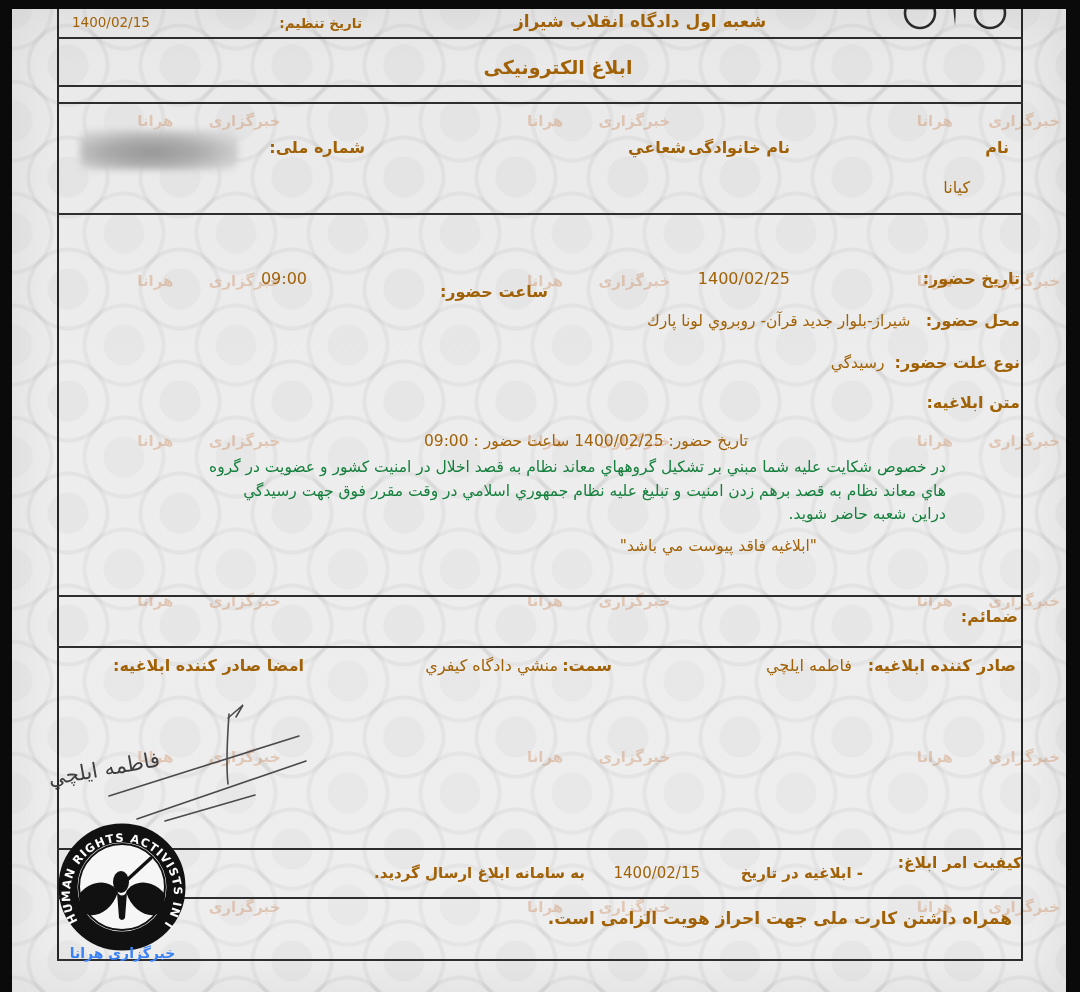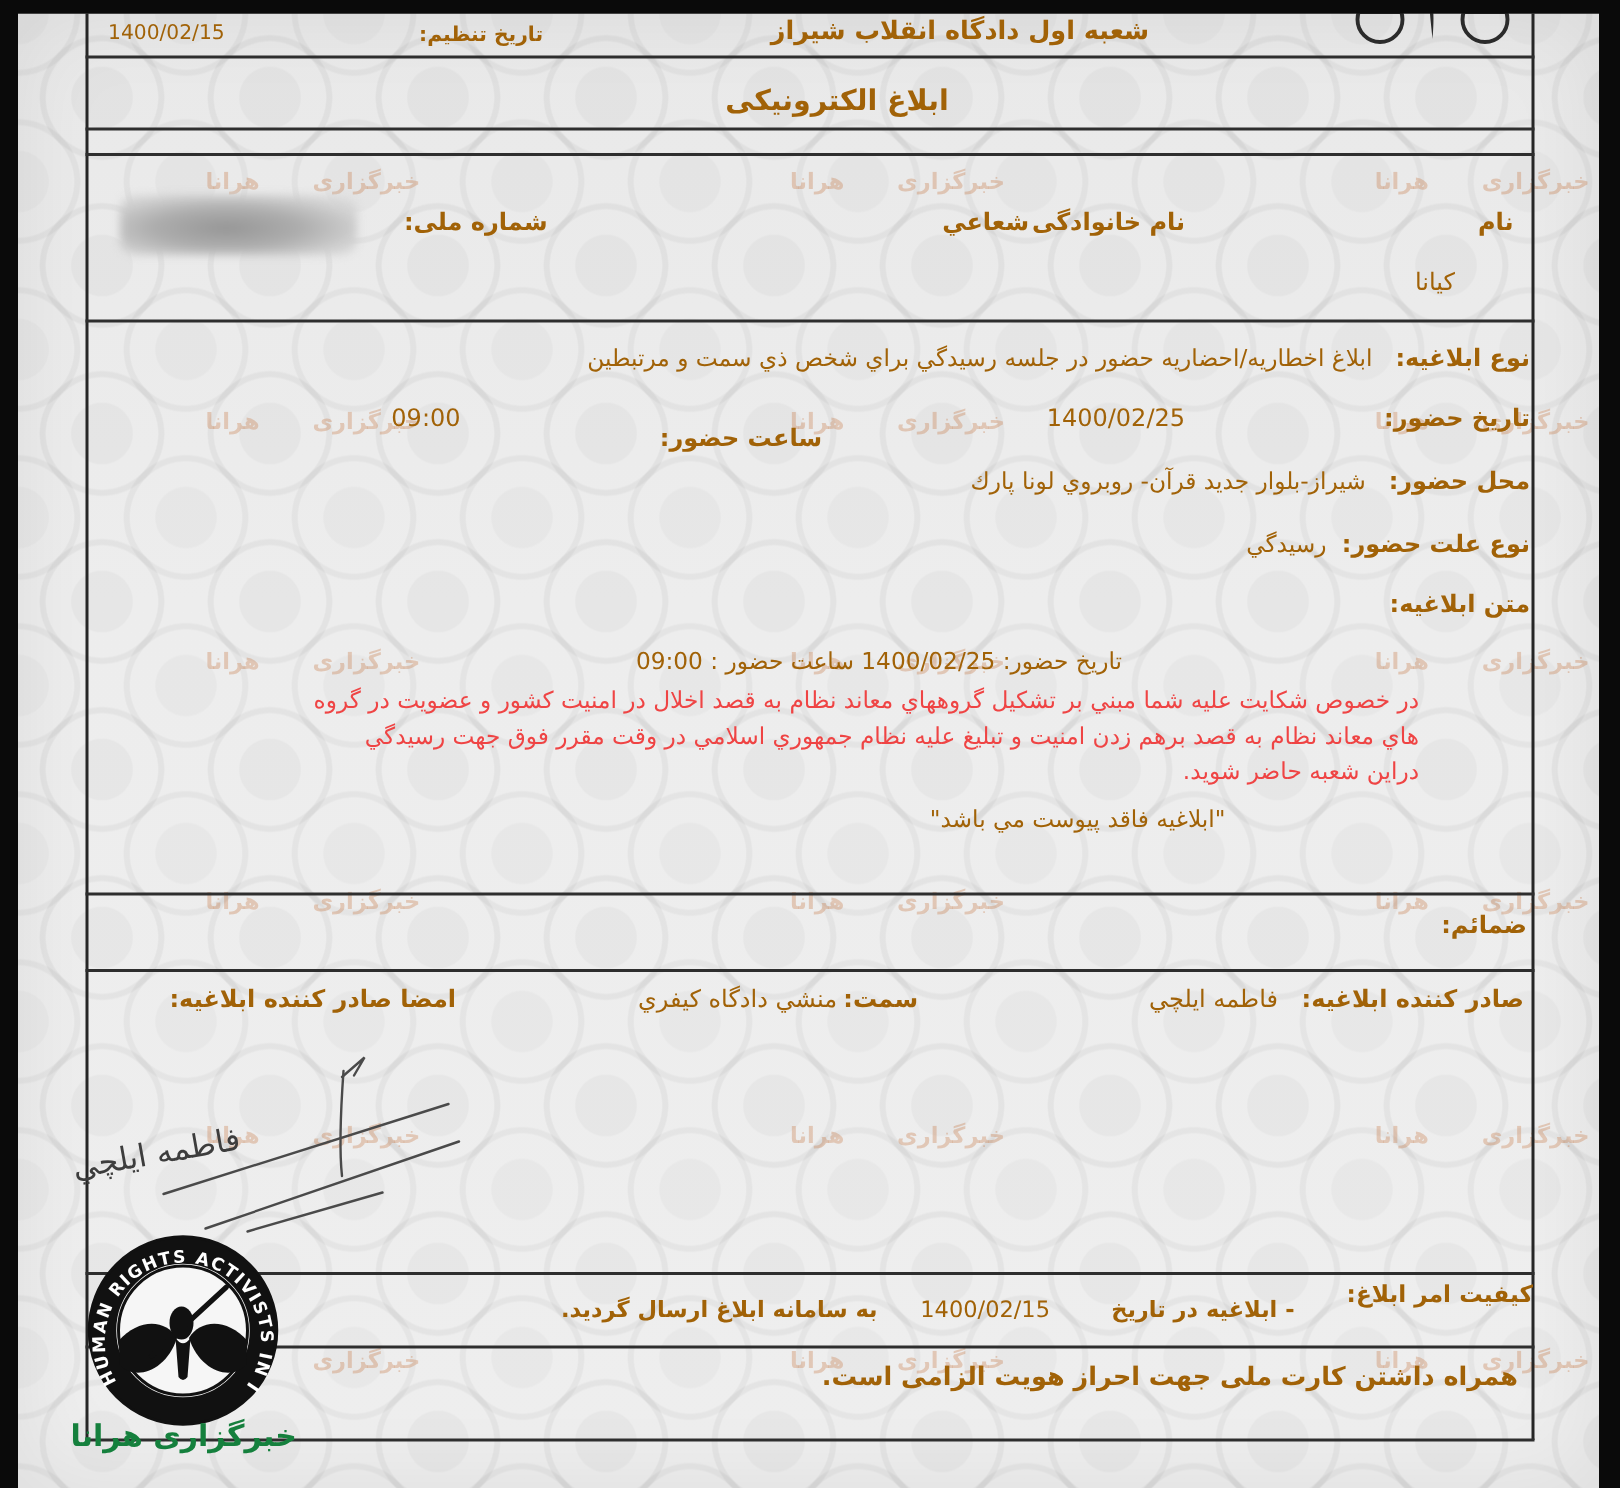--- a/index.html
+++ b/index.html
@@ -35,24 +35,24 @@
   .hline { position:absolute; left:57px; width:966px; height:2px; background:#2e2e2e; }
 
   .txt { position:absolute; color:#a16207; font-size:16px; direction:rtl; white-space:nowrap; }
   .b { font-weight:bold; }
 
   .blurbox { position:absolute; left:80px; top:130px; width:158px; height:40px; border-radius:10px;
     background:radial-gradient(ellipse at 45% 55%, #969696 0%, #adadad 40%, #cfcfcf 72%, rgba(233,233,233,0) 100%);
     filter:blur(3px); }
 
   .bodyblock { position:absolute; top:456px; right:134px; width:872px; direction:rtl;
-    text-align:right; color:#ef4444; font-size:15.5px; line-height:23.5px; }
+    text-align:right; color:#15803d; font-size:15.5px; line-height:23.5px; }
 
   .stamp-name { position:absolute; left:35px; top:945px; width:175px; text-align:center;
-    font-weight:bold; font-size:20px; color:#15803d; direction:rtl; }
+    font-weight:bold; font-size:14px; color:#3b82f6; direction:rtl; }
 
   svg { position:absolute; overflow:visible; }
 </style>
 </head>
 <body>
 
 <div id="canvas">
 
   <div class="sheet"></div>
   <div class="wm-rings"></div>
@@ -93,24 +93,20 @@
 
   <div class="txt b" style="left:75px; top:56px; width:966px; text-align:center; font-size:19px;">ابلاغ الکترونیکی</div>
 
   <div class="txt b" style="right:71px; top:138px;">نام</div>
   <div class="txt" style="right:110px; top:138px;margin-top:40px;">کیانا</div>
   <div class="txt b" style="right:290px; top:138px;">نام خانوادگی</div>
   <div class="txt" style="right:394px; top:138px;font-weight:bold;">شعاعي</div>
   <div class="txt b" style="right:715px; top:138px;">شماره ملی:</div>
   <div class="blurbox"></div>
 
-  <div class="txt" style="right:60px; top:229px;">
-    <span class="b">نوع ابلاغیه:</span>&nbsp;&nbsp;
-    <span style="font-size:15.5px;">ابلاغ اخطاریه/احضاریه حضور در جلسه رسیدگي براي شخص ذي سمت و مرتبطین</span>
-  </div>
 
   <div class="txt b" style="right:60px; top:269px;">تاریخ حضور:</div>
   <div class="txt" style="right:290px; top:269px; direction:ltr;">1400/02/25</div>
   <div class="txt b" style="right:532px; top:269px;margin-top:13px;">ساعت حضور:</div>
   <div class="txt" style="right:773px; top:269px; direction:ltr;">09:00</div>
 
   <div class="txt" style="right:60px; top:311px;">
     <span class="b">محل حضور:</span>&nbsp;&nbsp;
     <span style="font-size:15.5px;">شیراز-بلوار جدید قرآن- روبروي لونا پارك</span>
   </div>

